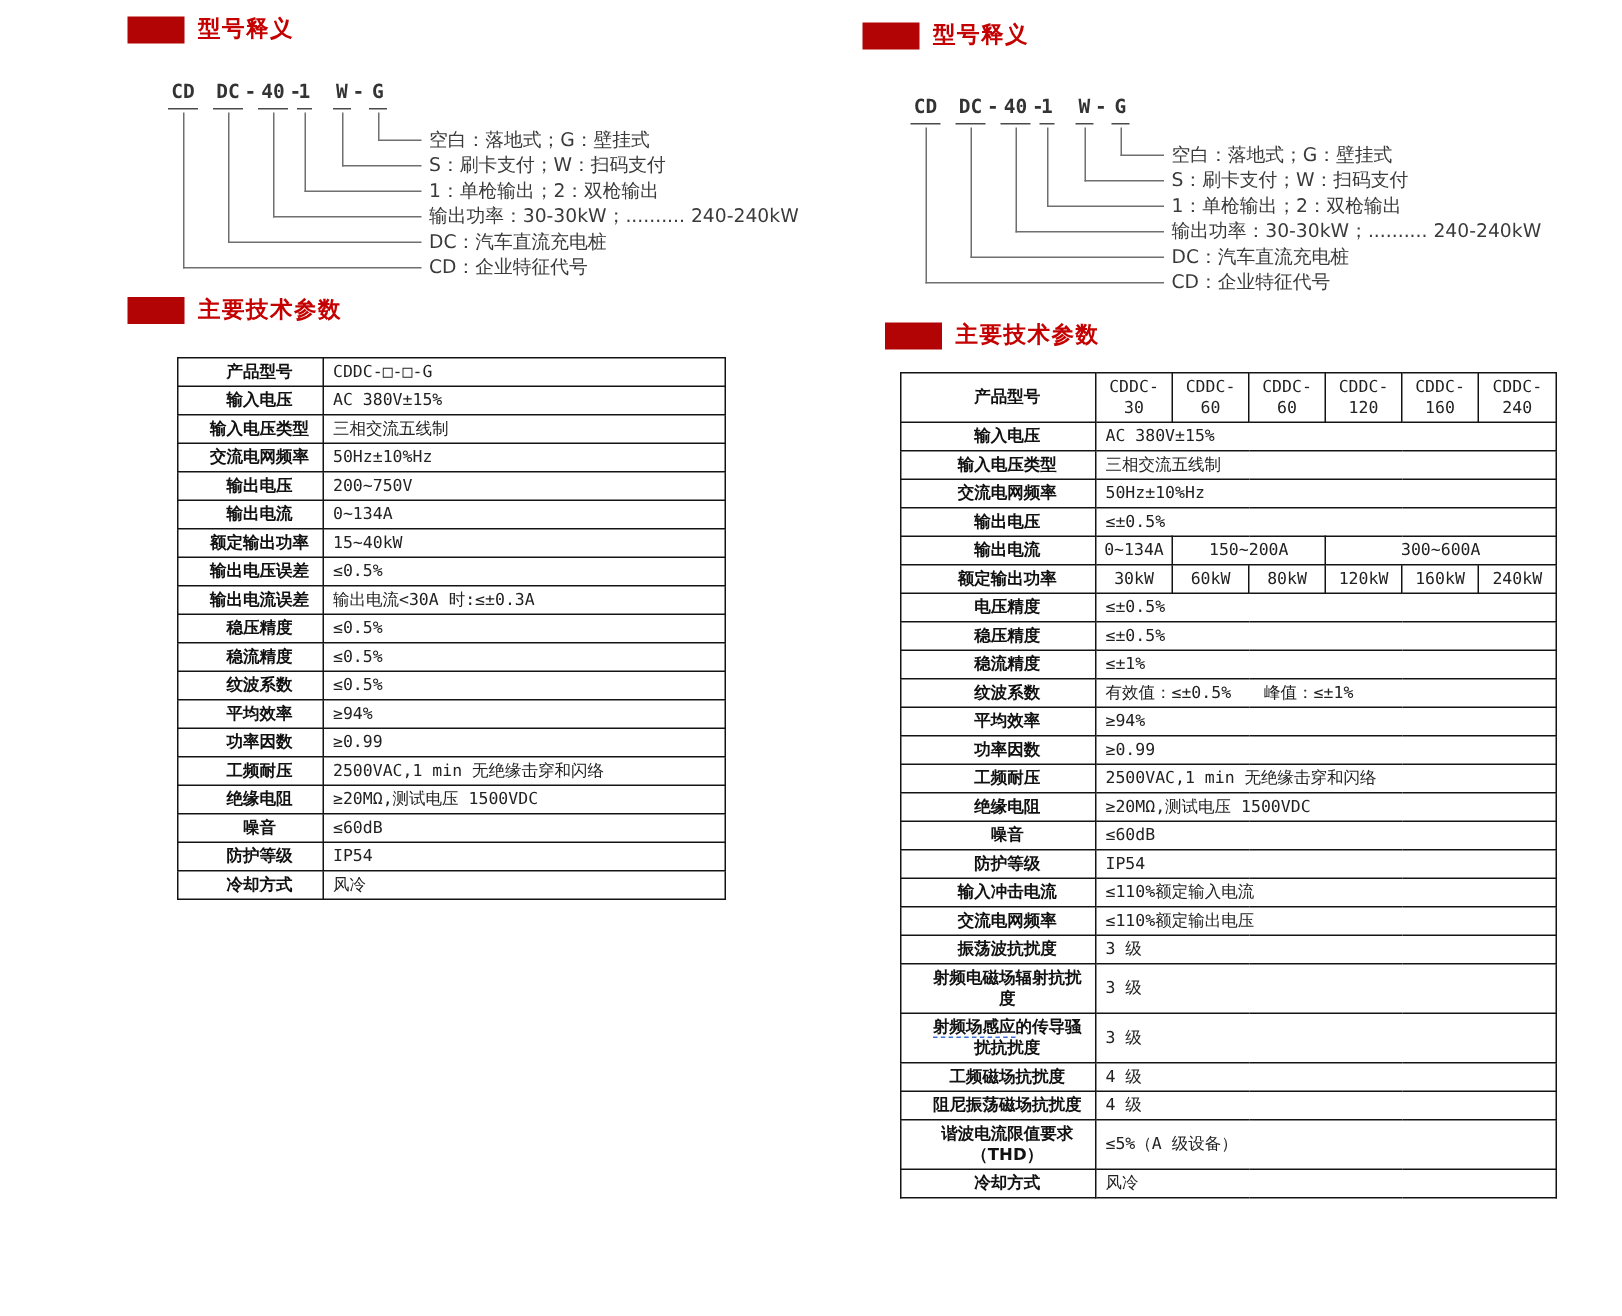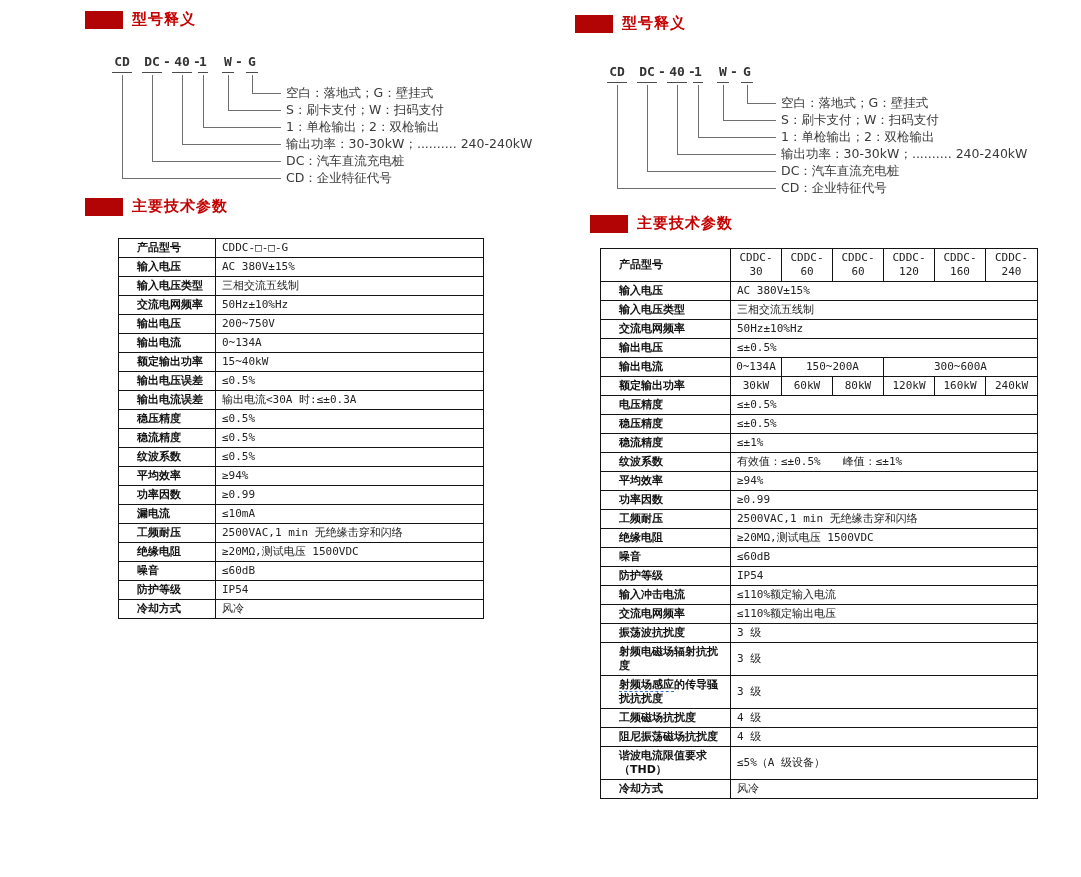--- a/index.html
+++ b/index.html
@@ -19,21 +19,21 @@
        border-bottom:1px solid #4a4a4a;padding-bottom:3px;}
   .hyph{position:absolute;top:6px;font-family:"DejaVu Sans Mono","DejaVu Sans",monospace;
         font-size:13px;font-weight:bold;color:#333;}
   .conn{position:absolute;border-left:1px solid #6f6f6f;border-bottom:1px solid #6f6f6f;}
   .dlabel{position:absolute;font-size:12.5px;color:#3a3a3a;white-space:nowrap;line-height:15px;
           font-family:"DejaVu Sans",sans-serif;}
   
   .spec-table{position:absolute;border-collapse:collapse;table-layout:fixed;background:#fff;}
   .spec-table th,.spec-table td{border:1px solid #141414;padding:2px 6px;line-height:14px;
       font-size:11px;vertical-align:middle;overflow:hidden;}
-  .spec-table th{text-align:left;font-weight:bold;color:#111;
+  .spec-table th{text-align:center;font-weight:bold;color:#111;
       font-family:"DejaVu Sans",sans-serif;height:13px;padding-left:18px;}
   .spec-table td{font-family:"DejaVu Sans Mono","DejaVu Sans",monospace;color:#222;height:13px;}
   .spec-table td.c{text-align:center;padding:2px 2px;}
   .u-wavy{border-bottom:1px dashed #3b6fd4;}
 </style>
 </head>
 <body>
 
 <div id="canvas">
 
@@ -127,24 +127,20 @@
         </tr>
         <tr>
           <th>平均效率</th>
           <td colspan="1">≥94%</td>
         </tr>
         <tr>
           <th>功率因数</th>
           <td colspan="1">≥0.99</td>
         </tr>
         <tr>
-          <th>漏电流</th>
-          <td colspan="1">≤10mA</td>
-        </tr>
-        <tr>
           <th>工频耐压</th>
           <td colspan="1">2500VAC,1 min 无绝缘击穿和闪络</td>
         </tr>
         <tr>
           <th>绝缘电阻</th>
           <td colspan="1">≥20MΩ,测试电压 1500VDC</td>
         </tr>
         <tr>
           <th>噪音</th>
           <td colspan="1">≤60dB</td>

